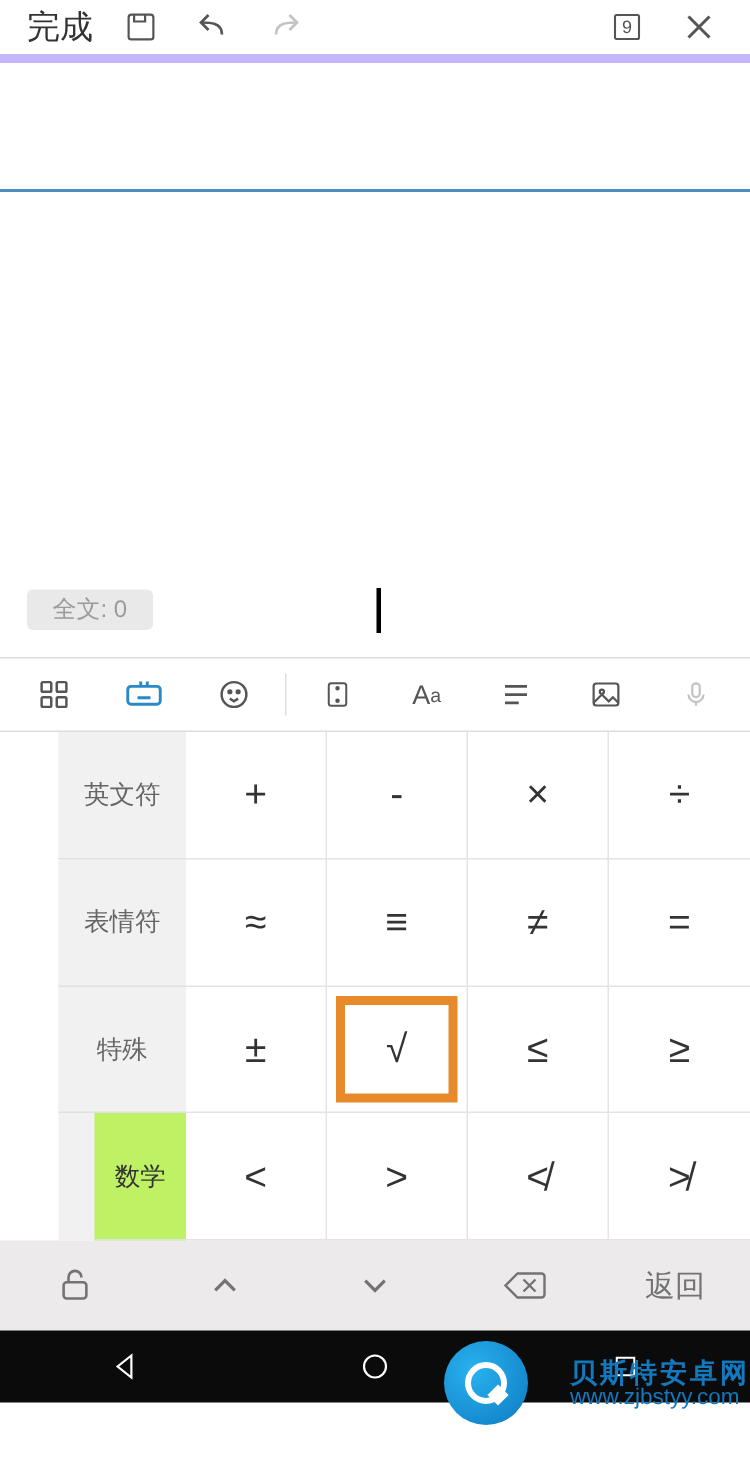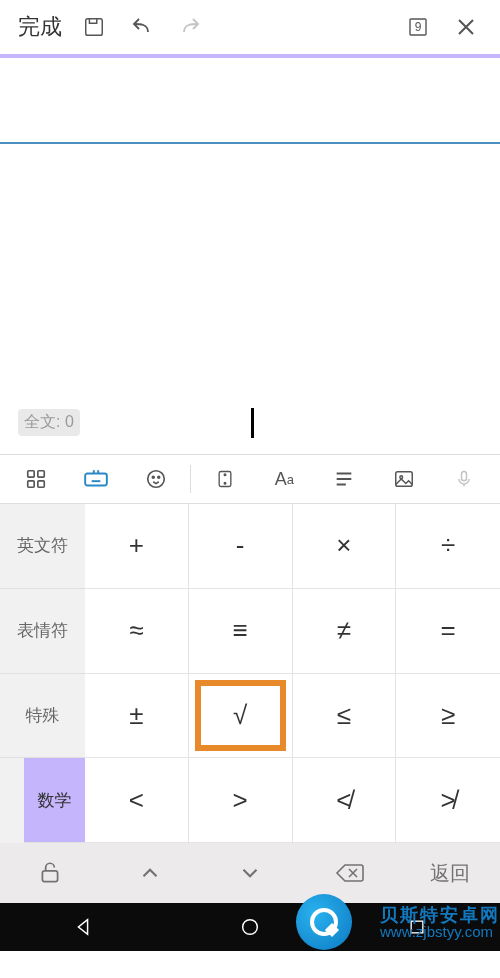--- a/index.html
+++ b/index.html
@@ -1,34 +1,34 @@
 <!DOCTYPE html>
 <html><head>
 <meta charset="utf-8">
 <style>
   * { box-sizing: border-box; margin: 0; padding: 0; }
   html, body { width: 500px; height: 978px; font-family: -apple-system, sans-serif; background: #fff; overflow: hidden; }
-  .toolbar { height: 58px; display: flex; align-items: center; padding: 0 10px; border-bottom: 4px solid #c4b5fd; }
+  .toolbar { height: 42px; display: flex; align-items: center; padding: 0 10px; border-bottom: 6px solid #c4b5fd; }
   .toolbar .done { font-size: 22px; color: #333; padding: 0 8px; }
   .toolbar .tb-icon { width: 48px; display: flex; justify-content: center; align-items: center; color: #555; }
   .toolbar .spacer { flex: 1; }
   .toolbar .redo svg { opacity: .35; }
   .editor-top { height: 86px; border-bottom: 2px solid #4a8fbf; }
   .editor-main { height: 310px; position: relative; }
-  .counter { position: absolute; left: 18px; bottom: 18px; background: #e9e9e9; border-radius: 4px; padding: 3px 6px; font-size: 16px; color: #9a9a9a; }
+  .counter { position: absolute; left: 18px; bottom: 18px; background: #e9e9e9; border-radius: 4px; padding: 3px 17px; font-size: 16px; color: #9a9a9a; }
   .cursor { position: absolute; left: 251px; top: 264px; width: 3px; height: 30px; background: #000; }
   .format-row { height: 50px; display: flex; align-items: center; border-top: 1px solid #ddd; border-bottom: 1px solid #ddd; gap: 0; padding: 0 6px; }
   .format-row .fr-icon { flex: 1; display: flex; justify-content: center; align-items: center; height: 100%; color: #555; }
   .format-row .fr-icon.active { color: #2b88c7; }
   .format-row .divider { width: 1px; height: 28px; background: #ddd; margin: 0 4px; }
   .format-row .mic { opacity: .35; }
-  .symbol-panel { display: flex; height: 339px; }
+  .symbol-panel { display: flex; height: 339px; padding-left: 39px; }
   .cats { width: 85px; display: flex; flex-direction: column; background: #f1f1f1; }
   .cat { flex: 1; display: flex; align-items: center; justify-content: center; font-size: 17px; color: #666; border-bottom: 1px solid #e0e0e0; background: #f1f1f1; }
-  .cat.active { background: #c4b5fd; color: #333; margin-left: 24px; }
+  .cat.active { background: #bef264; color: #333; margin-left: 24px; }
   .grid { flex: 1; display: grid; grid-template-columns: repeat(4, 1fr); grid-template-rows: repeat(4, 1fr); }
   .key { border-right: 1px solid #e4e4e4; border-bottom: 1px solid #e4e4e4; display: flex; align-items: center; justify-content: center; font-size: 26px; color: #333; }
   .key:nth-child(4n) { border-right: none; }
   .key.highlight { position: relative; }
   .key.highlight::after { content: ""; position: absolute; inset: 6px; border: 6px solid #e88a2a; }
   .bottom-row { height: 60px; display: flex; align-items: center; background: #eceaea; }
   .bkey { flex: 1; display: flex; align-items: center; justify-content: center; height: 100%; color: #737373; font-size: 20px; }
   .nav-bar { height: 48px; background: #0b0b0b; display: flex; align-items: center; justify-content: space-around; }
   .nav-bar .nv { width: 40px; display:flex; justify-content:center; }
   .watermark { position: absolute; right: 0; bottom: 28px; display: flex; align-items: center; gap: 4px; pointer-events: none; }

